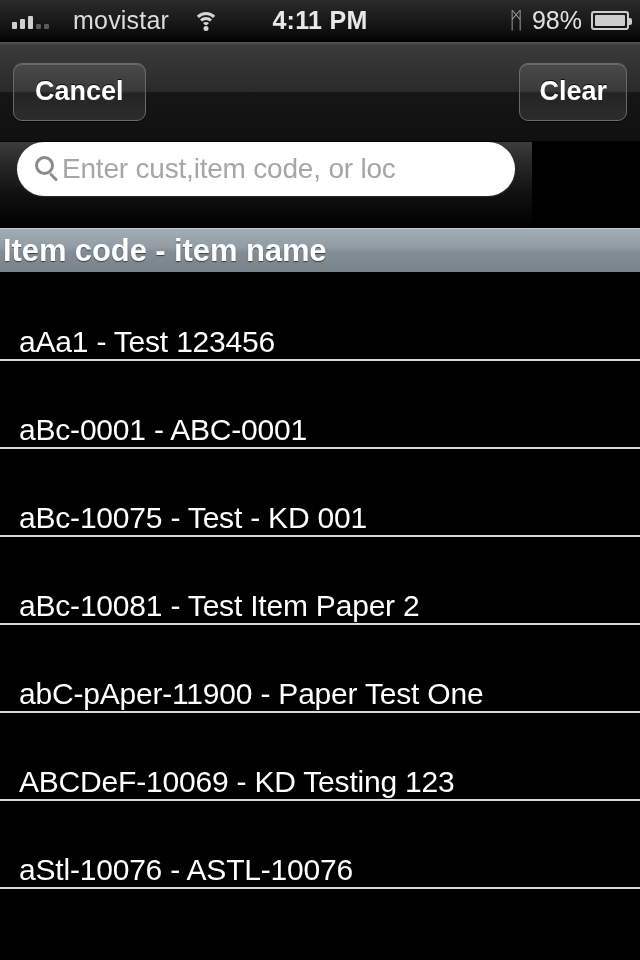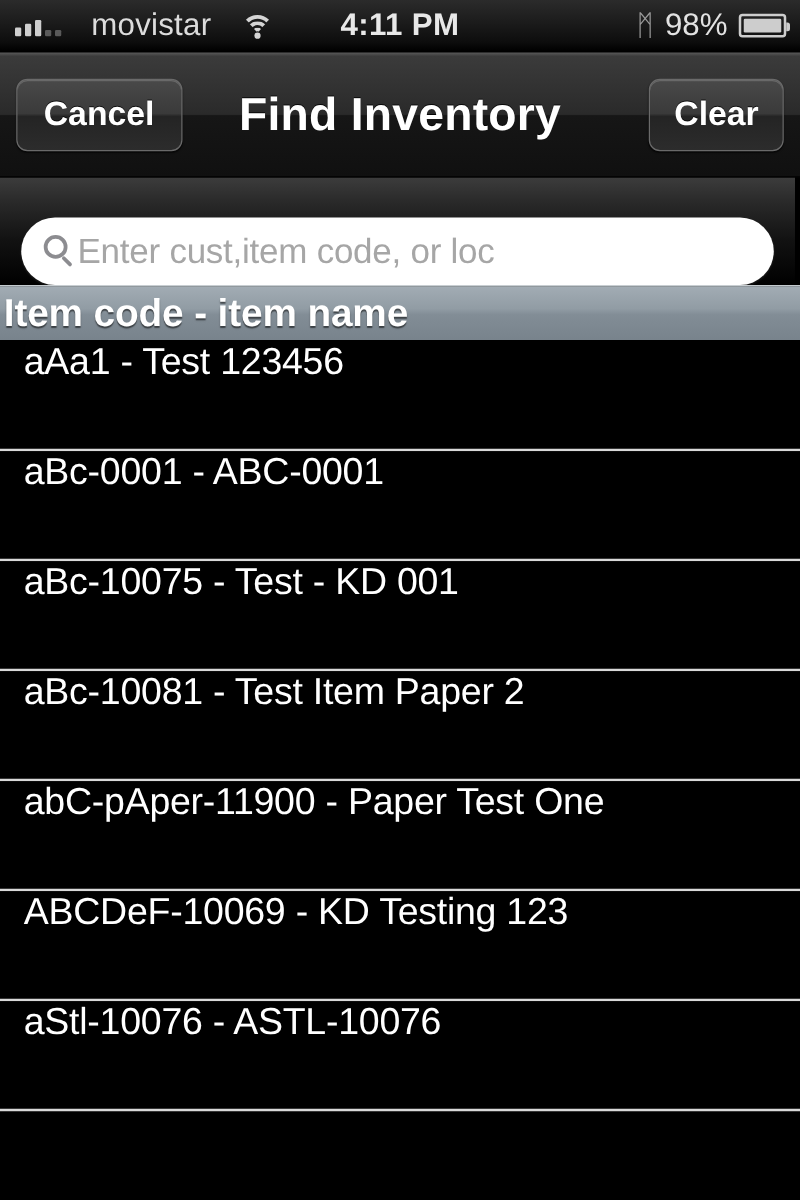--- a/index.html
+++ b/index.html
@@ -74,23 +74,23 @@
     color:#fff; font-size:27px; font-weight:bold;
     text-shadow:0 -1px 0 rgba(0,0,0,.8);
     box-shadow:inset 0 1px 0 rgba(255,255,255,.18), 0 1px 1px rgba(0,0,0,.6);
     height:58px; display:flex; align-items:center; justify-content:center;
   }
   .btn-cancel{ margin-left:13px; padding:0 21px; }
   .btn-clear{ margin-left:auto; margin-right:13px; padding:0 19px; }
 
   
   .searchbar{
-    height:86px; width:636px;
+    height:86px; width:532px;
     background:linear-gradient(to bottom,#3c3c3c 0%,#2a2a2a 22%,#121212 58%,#000 100%);
-    display:flex; align-items:flex-end; padding:0 17px;
+    display:flex; align-items:flex-start; padding:0 17px;
   }
   .searchfield{
     position:relative; flex:1; height:54px;
     background:#fff; border-radius:27px;
     display:flex; align-items:center;
     box-shadow:0 1px 2px rgba(255,255,255,.12);
   }
   .mag{ position:relative; width:26px; height:26px; margin-left:18px; flex:0 0 auto;}
   .mag .ring{ position:absolute; left:0; top:0; width:19px; height:19px;
     border:3px solid #8c8c90; border-radius:50%; }
@@ -111,21 +111,21 @@
   .sect span{
     font-size:31px; font-weight:bold; color:#fff;
     text-shadow:0 1px 1px rgba(0,0,0,.55);
     padding-left:3px; letter-spacing:-.1px;
   }
 
   
   .list{ width:640px; background:#000; }
   .row{
     height:88px; width:640px; background:#000;
-    display:flex; align-items:flex-start;
+    display:flex; align-items:flex-end;
     border-bottom:2px solid #d9d9d9;
   }
   .row-label{
     font-size:30px; color:#fff; padding-left:19px;
     letter-spacing:-.2px; white-space:nowrap;
   }
 </style>
 </head>
 <body>
 
@@ -153,21 +153,20 @@
       <span class="bt">ᛗ</span>
       <span class="batt-pct">98%</span>
       <span class="batt">
           <i></i>
         </span>
     </div>
   </div>
 
   <div class="navbar">
     <div class="navbtn btn-cancel">Cancel</div>
-    <div class="nav-title">Find Inventory</div>
     <div class="navbtn btn-clear">Clear</div>
   </div>
 
   <div class="searchbar">
     <div class="searchfield">
       <span class="mag">
         <span class="ring"></span>
           <span class="stem"></span>
       </span>
       <span class="ph">Enter cust,item code, or loc</span>

